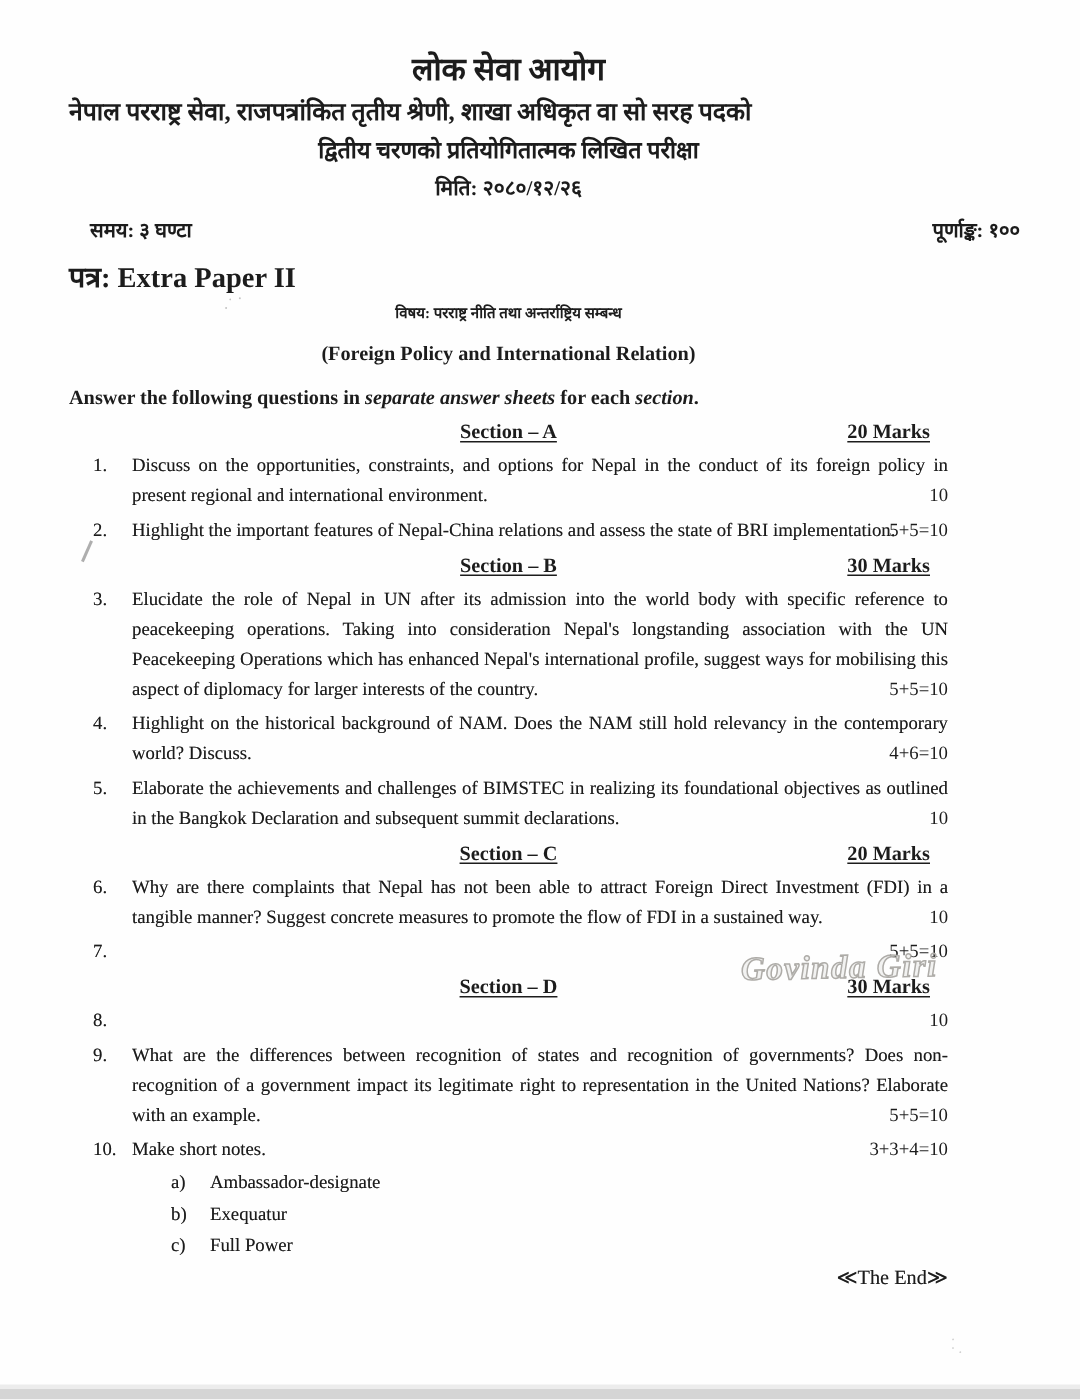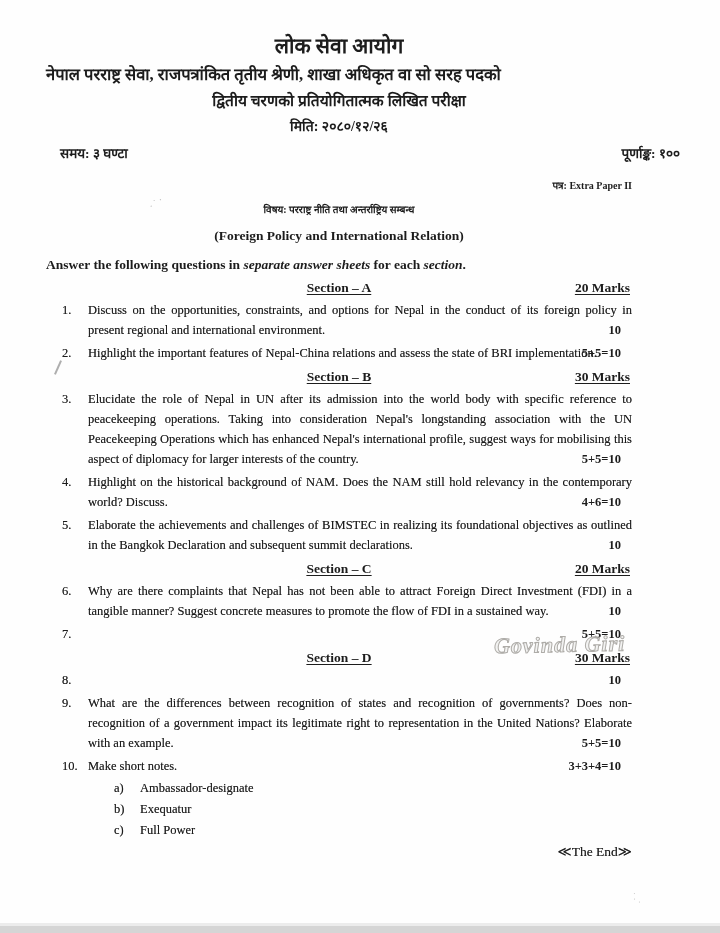--- a/index.html
+++ b/index.html
@@ -15,35 +15,35 @@
   .content{padding:33px 88px 0 46px;}
 
   
   .np-title{text-align:center;font-weight:bold;font-size:21px;line-height:26px;}
   .np-sub1{text-align:left;font-weight:bold;font-size:16.5px;line-height:24px;margin-top:4px;}
   .np-sub2{text-align:center;font-weight:bold;font-size:15.5px;line-height:22px;margin-top:3px;}
   .np-date{text-align:center;font-weight:bold;font-size:14px;line-height:20px;margin-top:5px;}
   .meta-row{display:flex;justify-content:space-between;font-weight:bold;font-size:13.5px;line-height:20px;margin-top:7px;position:relative;}
   .meta-row .time{margin-left:14px;}
   .meta-row .fm{position:relative;right:-48px;}
-  .paper-line{text-align:right;font-weight:bold;font-size:10px;line-height:18px;margin-top:13px;}
+  .paper-line{text-align:left;font-weight:bold;font-size:19px;line-height:18px;margin-top:13px;}
   .subject-np{text-align:center;font-weight:bold;font-size:10px;line-height:20px;margin-top:5px;}
   .subject-en{text-align:center;font-weight:bold;font-size:13.5px;line-height:18px;margin-top:7px;}
   .instruction{font-weight:bold;font-size:13.5px;line-height:18px;margin-top:11px;text-underline-offset:2px;}
   .instruction em{font-style:italic;}
 
   
   .sec{position:relative;text-align:center;font-weight:bold;font-size:13.5px;line-height:18px;margin:5px 0 2px 0;}
   .sec .sec-t{text-decoration:underline;text-underline-offset:2px;}
-  .sec .sec-m{position:absolute;right:2px;top:0;text-decoration:underline;text-underline-offset:2px;}
+  .sec .sec-m{position:absolute;right:12px;top:0;text-decoration:underline;text-underline-offset:2px;}
 
   .q{display:flex;margin-top:3px;font-size:12.5px;line-height:20px;text-shadow:0 0 .4px rgba(20,20,20,.55);}
   .q .qno{width:26px;flex:none;margin-left:16px;}
   .q .qbody{flex:1;position:relative;text-align:justify;text-align-last:left;}
-  .q .qmarks{position:absolute;right:11px;bottom:0;font-weight:bold;text-shadow:none;}
+  .q .qmarks{position:absolute;right:0;bottom:0;font-weight:normal;text-shadow:none;}
   .q .qmarks.top{bottom:auto;top:0;}
   .subitems{margin-top:2px;}
   .subitem{display:flex;line-height:21px;}
   .subitem .sub-l{width:26px;flex:none;margin-left:26px;}
 
   .footer{ text-align:right;font-weight:normal;font-size:13.5px;line-height:18px;margin-top:2px;text-shadow:0 0 .4px rgba(20,20,20,.5);}
 
   
   .watermark{
     position:absolute;left:494px;top:632px;

